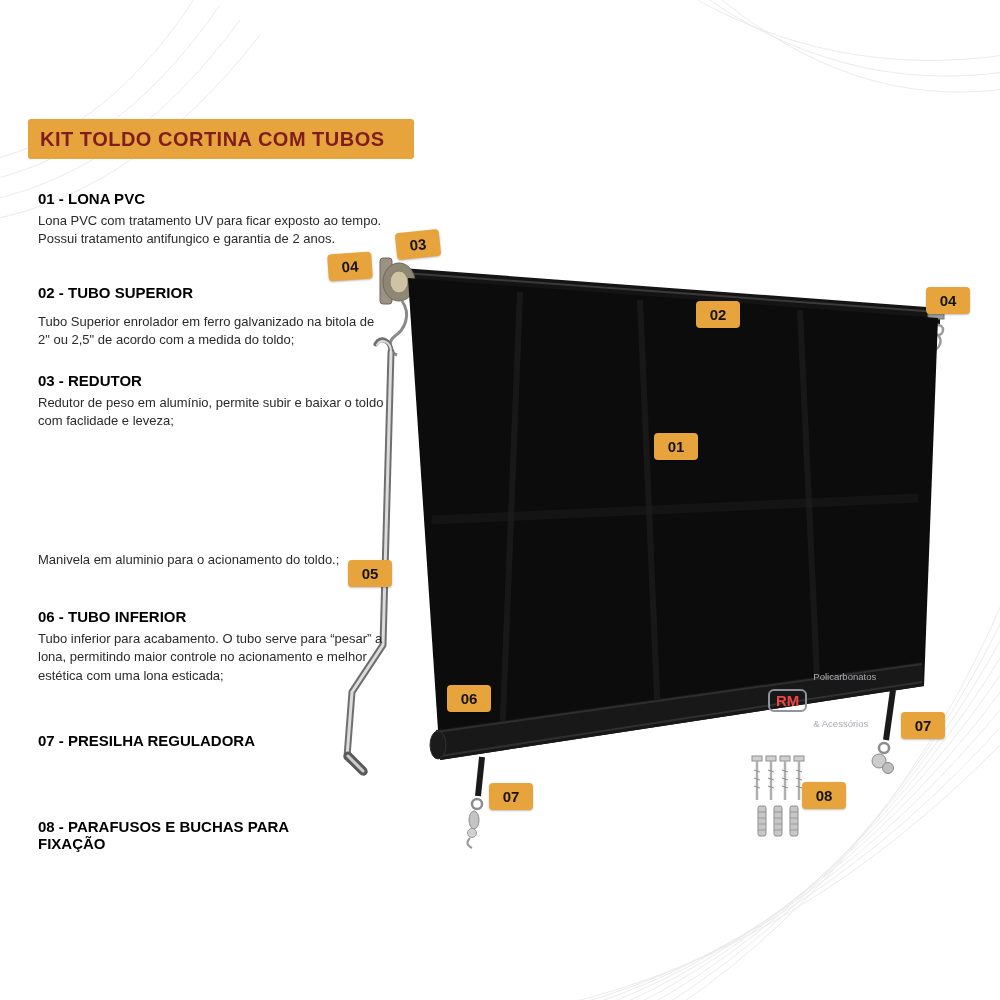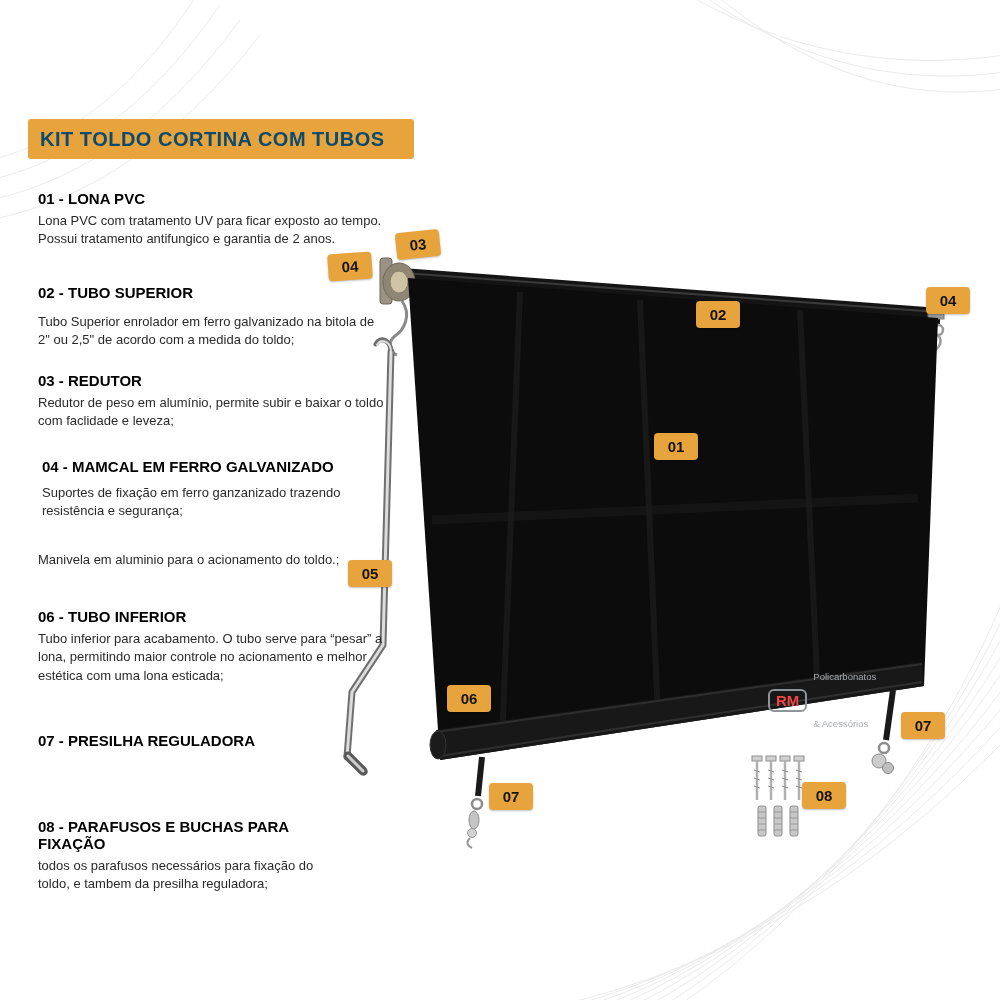--- a/index.html
+++ b/index.html
@@ -3,21 +3,21 @@
 <meta charset="utf-8">
 <style>
   html,body{margin:0;padding:0;background:#fff;}
   .canvas{
     position:relative;width:1000px;height:1000px;background:#ffffff;overflow:hidden;
     font-family:"Liberation Sans", sans-serif;color:#1b1b1b;
   }
   .illustration{position:absolute;left:0;top:0;width:1000px;height:1000px;}
   .title-banner{
     position:absolute;left:28px;top:119px;width:386px;height:40px;
-    background:#E7A43C;color:#0c4a6e;display:flex;align-items:center;
+    background:#E7A43C;color:#7f1d1d;display:flex;align-items:center;
     padding-left:12px;box-sizing:border-box;border-radius:3px;
     font-size:20px;font-weight:bold;letter-spacing:.5px;white-space:nowrap;
   }
   .section{position:absolute;left:38px;width:346px;}
   .section h3{margin:0 0 5px 0;font-size:15px;font-weight:bold;color:#000000;}
   .section p{margin:0;font-size:13px;line-height:1.42;color:#2a2a2a;}
   .s1{top:190px;} .s2{top:284px;} .s2 h3{margin-bottom:12px;}
   .s3{top:372px;} .s3 h3{}
   .s4{top:458px;left:42px;width:342px;} .s4 h3{margin-bottom:9px;}
   .s5{top:551px;} .s6{top:608px;} .s7{top:732px;} .s7 h3{margin-bottom:9px;}
@@ -190,37 +190,32 @@
     <p>Lona PVC com tratamento UV para ficar exposto ao tempo. Possui tratamento antifungico e garantia de 2 anos.</p>
   </div>
   <div class="section s2">
     <h3>02 - TUBO SUPERIOR</h3>
     <p>Tubo Superior enrolador em ferro galvanizado na bitola de 2" ou 2,5" de acordo com a medida do toldo;</p>
   </div>
   <div class="section s3">
     <h3>03 - REDUTOR</h3>
     <p>Redutor de peso em alumínio, permite subir e baixar o toldo com faclidade e leveza;</p>
   </div>
-  <div class="section s4">
-    <h3>04 - MAMCAL  EM FERRO GALVANIZADO</h3>
-    <p>Suportes de fixação em ferro ganzanizado trazendo resistência e segurança;</p>
-  </div>
   <div class="section s5">
     <p>Manivela em aluminio para o acionamento do toldo.;</p>
   </div>
   <div class="section s6">
     <h3>06 - TUBO INFERIOR</h3>
     <p>Tubo inferior para acabamento. O tubo serve para “pesar” a lona, permitindo maior controle no acionamento e melhor estética com uma lona esticada;</p>
   </div>
   <div class="section s7">
     <h3>07 - PRESILHA REGULADORA</h3>
   </div>
   <div class="section s8">
     <h3>08 - PARAFUSOS E BUCHAS PARA FIXAÇÃO</h3>
-    <p>todos os parafusos necessários para fixação do toldo, e tambem da presilha reguladora;</p>
   </div>
 
   <div class="badge b03">03</div>
   <div class="badge b04L">04</div>
   <div class="badge b02">02</div>
   <div class="badge b04R">04</div>
   <div class="badge b01">01</div>
   <div class="badge b05">05</div>
   <div class="badge b06">06</div>
   <div class="badge b07L">07</div>

